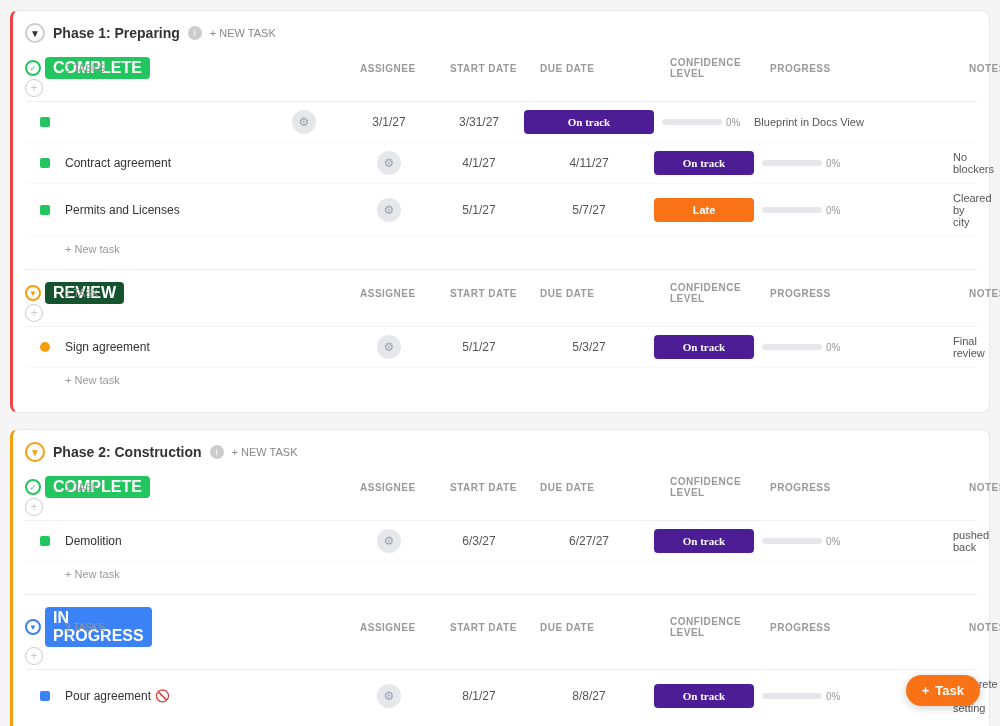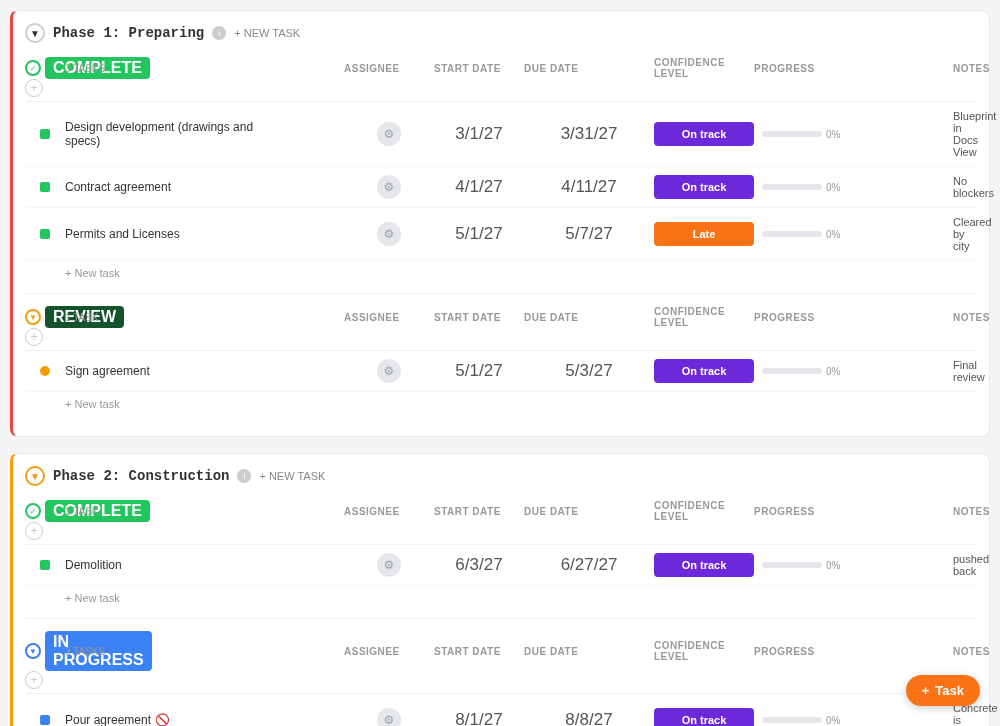--- a/index.html
+++ b/index.html
@@ -27,21 +27,20 @@
     .phase-header {
       display: flex;
       align-items: center;
       gap: 8px;
       margin-bottom: 10px;
     }
 
     .phase-title {
       font-weight: 700;
       font-size: 14px;
-      font-family: Liberation Mono, monospace;
     }
 
     .phase-info-icon {
       width: 14px;
       height: 14px;
       border-radius: 50%;
       background: #ccc;
       display: flex;
       align-items: center;
       justify-content: center;
@@ -85,20 +84,21 @@
     .badge-complete { background: #22c55e; }
     .badge-review { background: #14532d; }
     .badge-inprogress { background: #3b82f6; }
 
     .col-label {
       font-size: 10px;
       font-weight: 600;
       color: #999;
       text-transform: uppercase;
       letter-spacing: 0.5px;
+      margin-left: 16px;
     }
 
     .task-row {
       display: grid;
       grid-template-columns: 40px 1fr 80px 90px 90px 130px 100px 1fr 24px;
       align-items: center;
       padding: 8px 0;
       border-bottom: 1px solid #f8f8f8;
     }
 
@@ -135,38 +135,38 @@
       border-radius: 50%;
       background: #e5e7eb;
       display: flex;
       align-items: center;
       justify-content: center;
       font-size: 12px;
       color: #9ca3af;
     }
 
     .date-cell {
-      font-size: 17px;
+      font-size: 12px;
       color: #555;
       text-align: center;
     }
 
     .confidence-badge {
       display: flex;
       align-items: center;
       justify-content: center;
       padding: 6px 10px;
       border-radius: 4px;
       font-size: 11px;
       font-weight: 600;
       color: #fff;
       text-align: center;
     }
 
-    .conf-ontrack { background: #6d28d9; }
+    .conf-ontrack { background: #4c1d95; font-family: Liberation Serif, serif; }
     .conf-late { background: #f97316; text-align: right; }
 
     .progress-cell {
       display: flex;
       align-items: center;
       gap: 4px;
       padding: 0 8px;
     }
 
     .progress-bar {
@@ -300,21 +300,20 @@
         <span class="col-label">CONFIDENCE LEVEL</span>
         <span class="col-label">PROGRESS</span>
         <span class="col-label">NOTES</span>
         <div class="add-icon">+</div>
       </div>
 
       <div class="task-row">
         <div style="display:flex;justify-content:center;">
             <div class="task-dot dot-green"></div>
           </div>
-        <span class="task-name">Design development (drawings and specs)</span>
         <div></div>
         <div class="assignee-cell">
             <div class="assignee-icon">⚙</div>
           </div>
         <span class="date-cell">3/1/27</span>
         <span class="date-cell">3/31/27</span>
         <div class="confidence-badge conf-ontrack">On track</div>
         <div class="progress-cell">
           <div class="progress-bar">
               <div class="progress-fill" style="width:0%"></div>

